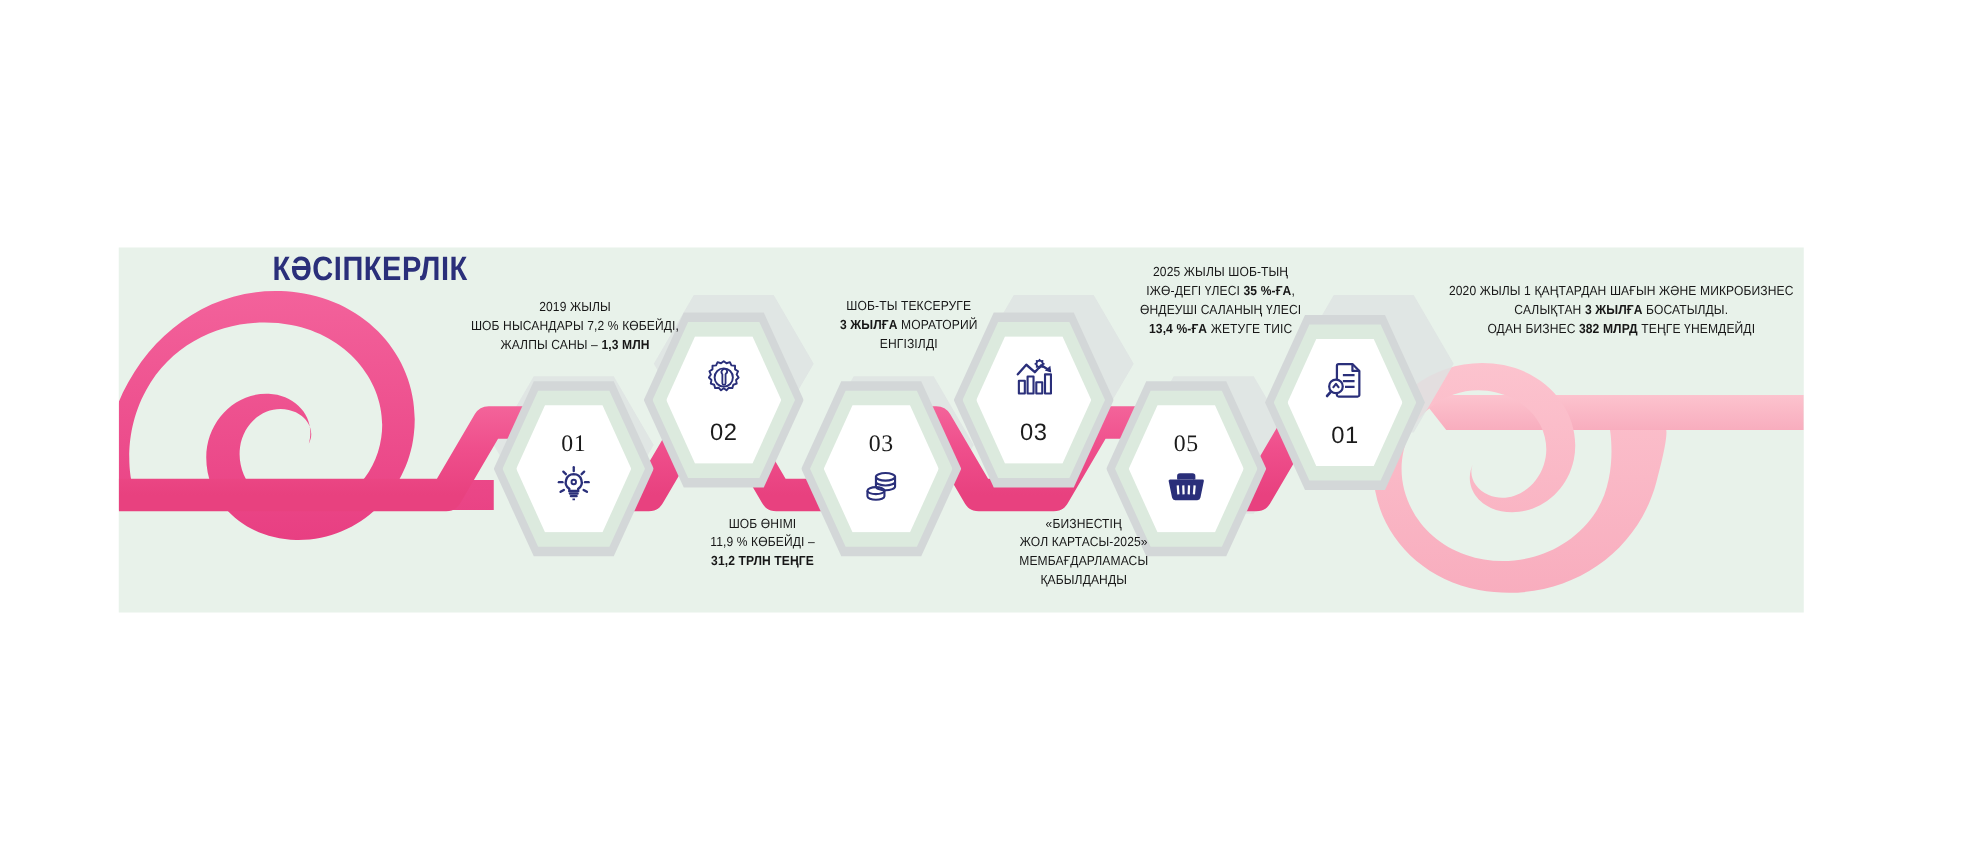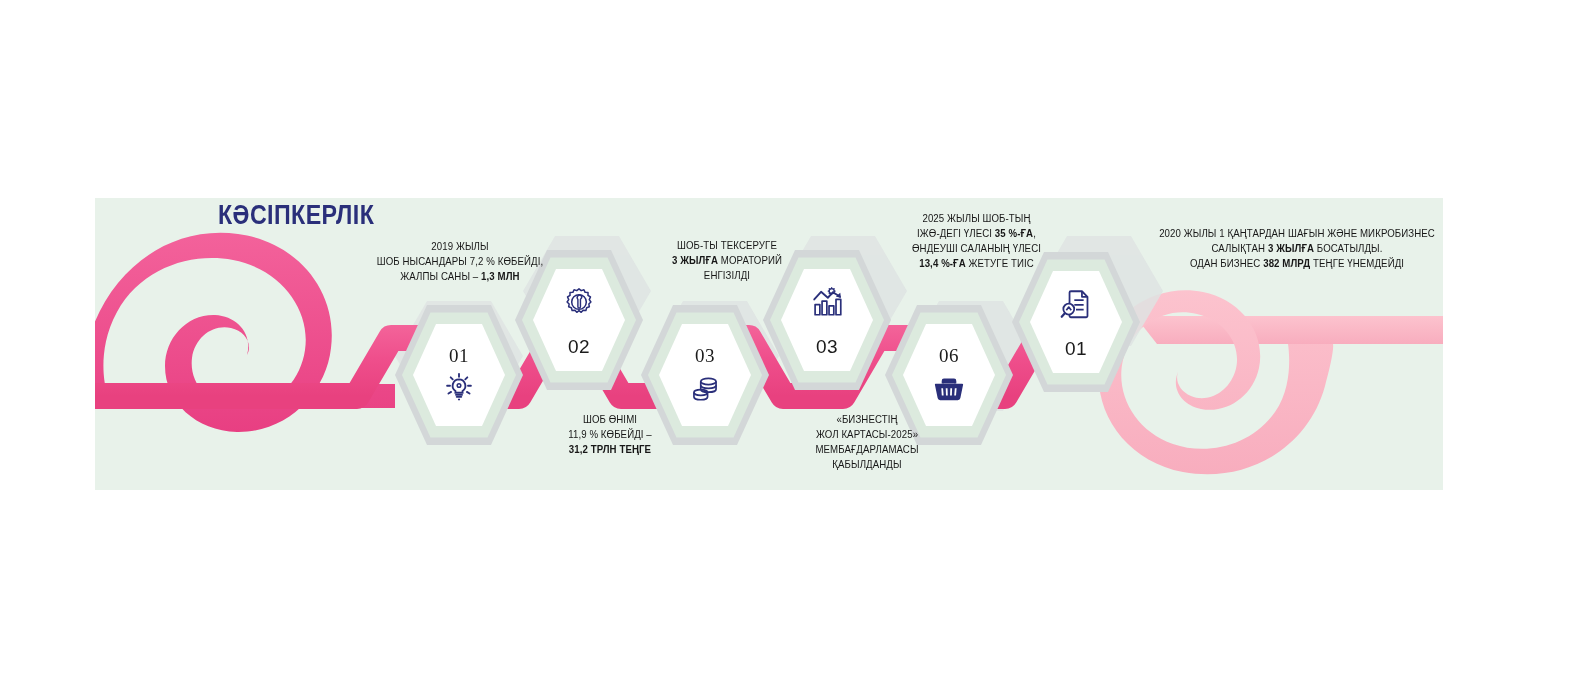--- a/index.html
+++ b/index.html
@@ -292,21 +292,21 @@
         </svg>
       </div>
       <div class="hex-num">03</div>
     </div>
   </div>
 
   <div class="hex-group" style="left:949px;top:375px;">
     <div class="hex outer"></div>
     <div class="hex mid"></div>
     <div class="hex inner inner-num-top">
-      <div class="hex-num">06</div>
+      <div class="hex-num">05</div>
       <div class="hex-ico">
         <svg viewBox="0 0 40 40" fill="none" stroke="#2a2f7a" stroke-width="2.2" stroke-linejoin="round">
           <path d="M12.5 16 v-3.2 a1.6 1.6 0 0 1 1.6 -1.6 h11.8 a1.6 1.6 0 0 1 1.6 1.6 V16" fill="#2a2f7a"></path>
           <path d="M4.5 17.2 h31 l-3.2 15.6 a2 2 0 0 1 -2 1.6 H9.7 a2 2 0 0 1 -2 -1.6 z" fill="#2a2f7a" stroke="#2a2f7a"></path>
           <g stroke="#ffffff" stroke-width="2.1">
             <line x1="12" y1="21.5" x2="12.6" y2="30"></line>
             <line x1="17.2" y1="21.5" x2="17.5" y2="30"></line>
             <line x1="22.6" y1="21.5" x2="22.3" y2="30"></line>
             <line x1="27.9" y1="21.5" x2="27.2" y2="30"></line>
           </g>

